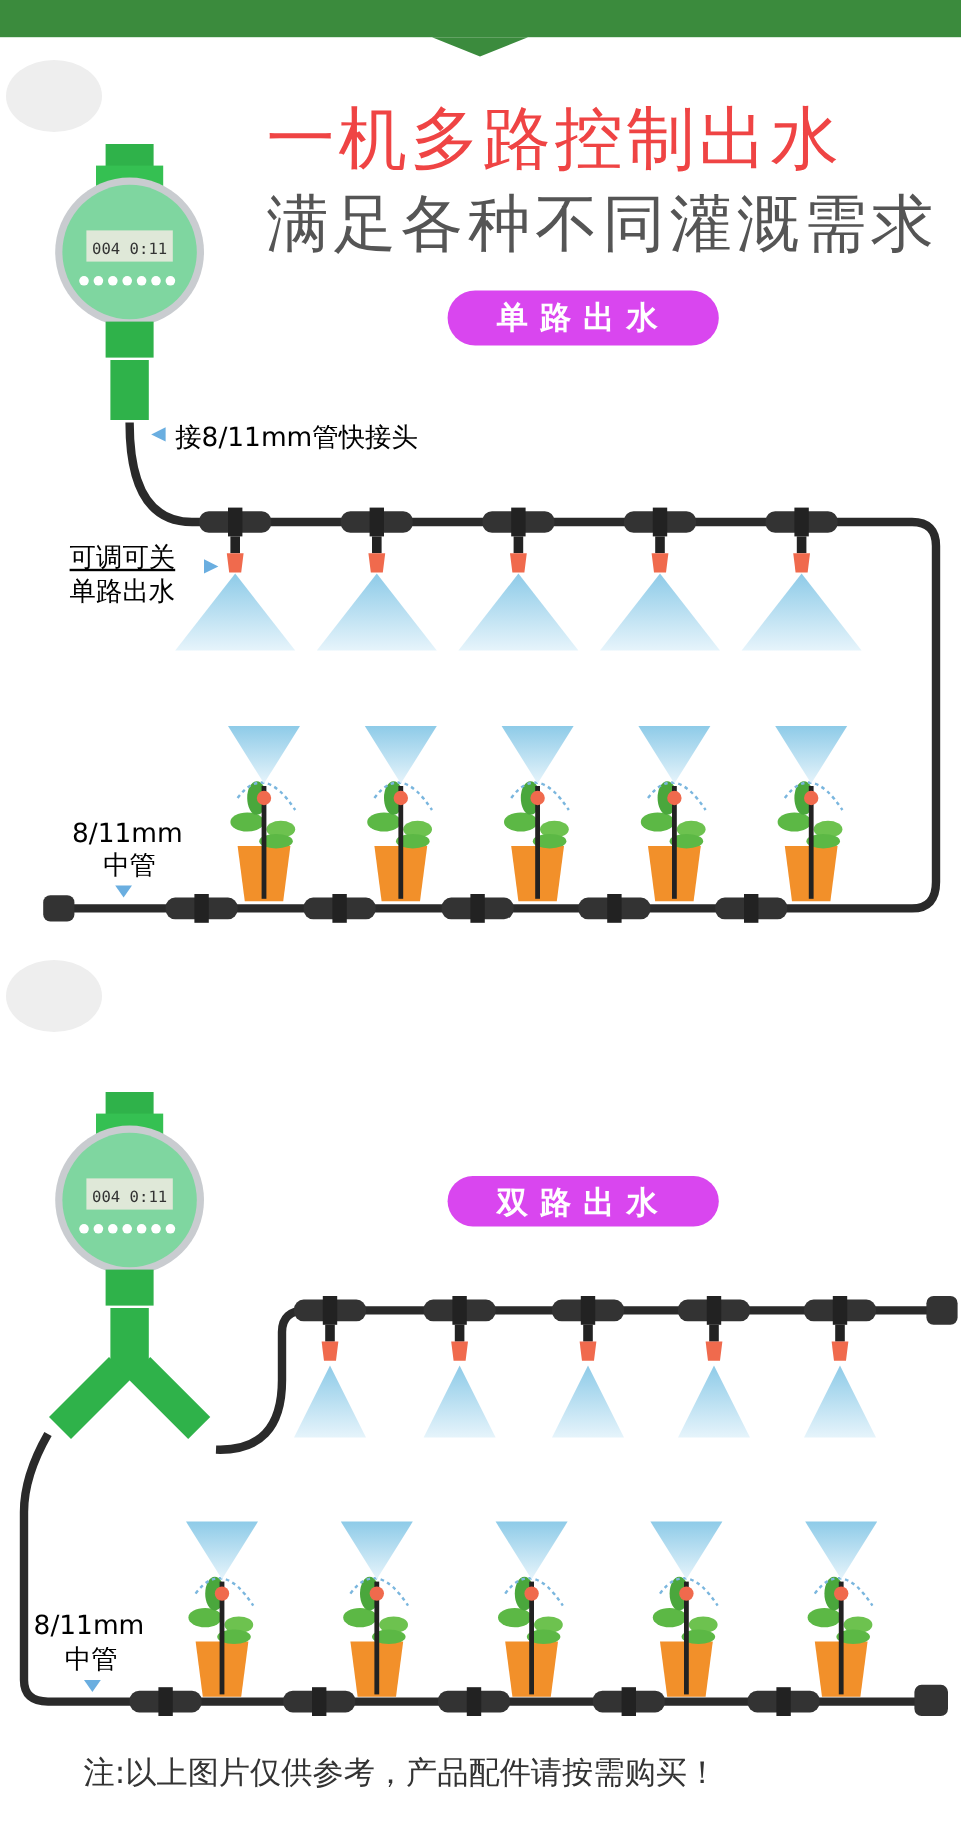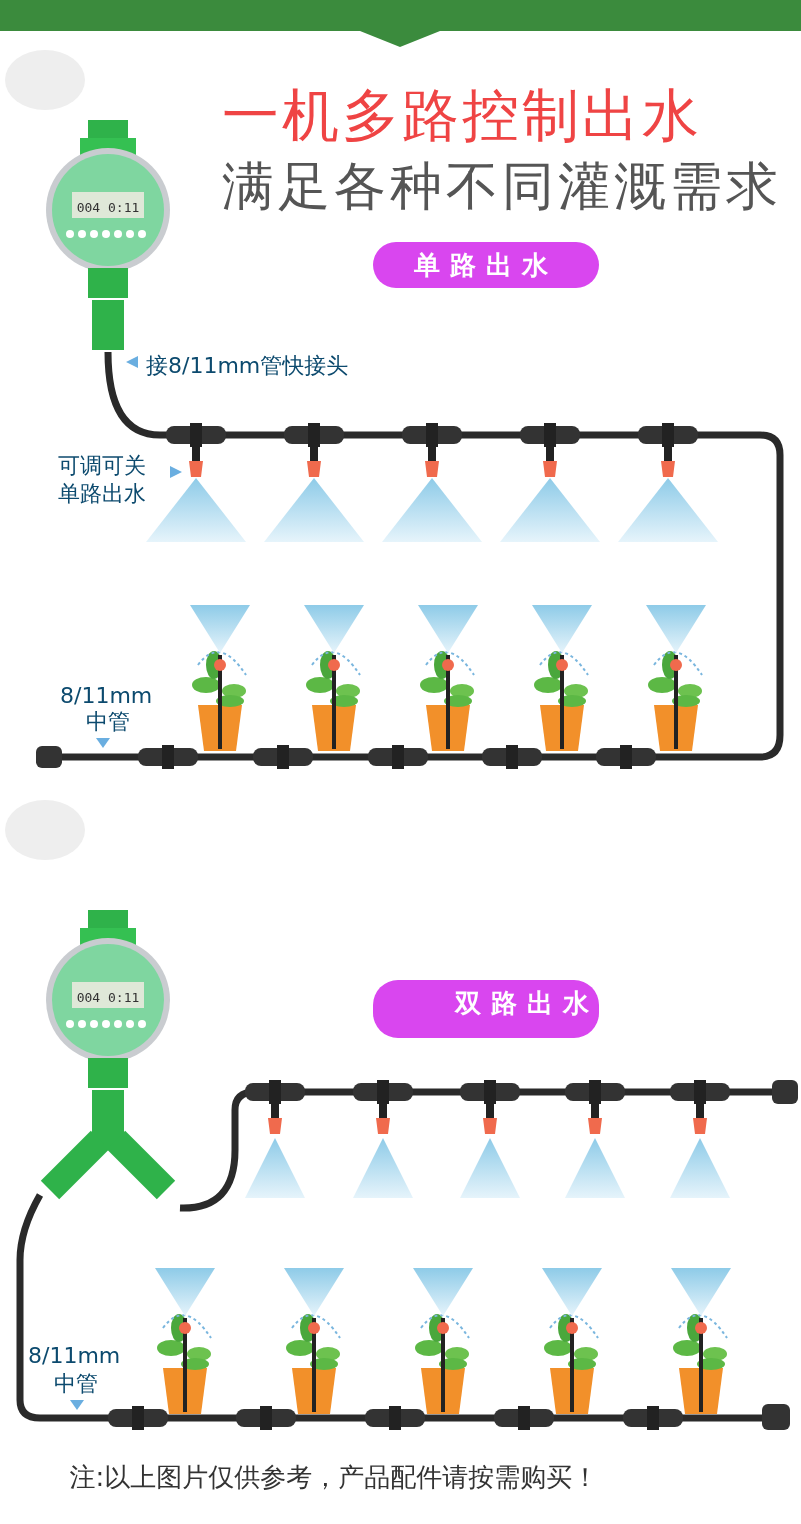--- a/index.html
+++ b/index.html
@@ -2,21 +2,21 @@
 <html><head>
 <meta charset="utf-8">
 <style>
   * { margin:0; padding:0; box-sizing:border-box; }
   body { width:801px; height:1524px; background:#fff; position:relative; overflow:hidden; font-family:"Liberation Sans","DejaVu Sans",sans-serif; }
   .topbar { position:absolute; left:0; top:0; width:801px; height:31px; background:#3b8b3d; }
   .topbar-notch { position:absolute; left:360px; top:31px; width:0; height:0; border-left:40px solid transparent; border-right:40px solid transparent; border-top:16px solid #3b8b3d; }
   .title { position:absolute; left:222px; top:78px; font-size:57px; color:#ef4444; letter-spacing:3px; font-family:"DejaVu Sans",sans-serif; }
   .subtitle { position:absolute; left:222px; top:152px; font-size:52px; color:#555; letter-spacing:4px; font-family:"DejaVu Sans",sans-serif; }
   .pill { position:absolute; background:#d946ef; color:#fff; border-radius:25px; font-weight:bold; font-size:26px; text-align:center; letter-spacing:10px; font-family:"DejaVu Sans",sans-serif; }
-  .label { position:absolute; font-size:22px; color:#0c4a6e; font-family:"DejaVu Sans",sans-serif; line-height:28px; }
+  .label { position:absolute; font-size:22px; color:#000000; font-family:"DejaVu Sans",sans-serif; line-height:28px; }
   .note { position:absolute; left:0; top:1460px; width:668px; text-align:center; font-size:26px; color:#333; font-family:"DejaVu Sans",sans-serif; }
   svg.scene { position:absolute; left:0; top:0; }
 </style>
 </head>
 <body>
 
 <div class="topbar"></div>
 <div class="topbar-notch"></div>
 
 <svg class="scene" width="801" height="1524">
@@ -140,23 +140,23 @@
       <use href="#tee" x="653" y="1418"></use>
     <rect x="762" y="1404" width="28" height="26" rx="6" fill="#333"></rect>
   </g>
   <polygon points="70,1400 84,1400 77,1410" fill="#6aaee0"></polygon>
 </svg>
 
 <div class="title">一机多路控制出水</div>
 <div class="subtitle">满足各种不同灌溉需求</div>
 
 <div class="pill" style="left:373px;top:242px;width:226px;height:46px;line-height:46px;">单路出水</div>
-<div class="pill" style="left:373px;top:980px;width:226px;height:58px;line-height:46px;text-align:right;">双路出水</div>
+<div class="pill" style="left:373px;top:980px;width:226px;height:42px;line-height:46px;">双路出水</div>
 
 <div class="label" style="left:146px;top:352px;">接8/11mm管快接头</div>
-<div class="label" style="left:58px;top:452px;">可调可关</div>
+<div class="label" style="left:58px;top:452px;text-decoration:underline;">可调可关</div>
 <div class="label" style="left:58px;top:480px;">单路出水</div>
 <div class="label" style="left:60px;top:682px;">8/11mm</div>
 <div class="label" style="left:86px;top:708px;">中管</div>
 <div class="label" style="left:28px;top:1342px;">8/11mm</div>
 <div class="label" style="left:54px;top:1370px;">中管</div>
 
 <div class="note">注:以上图片仅供参考，产品配件请按需购买！</div>
 
 </body></html>

